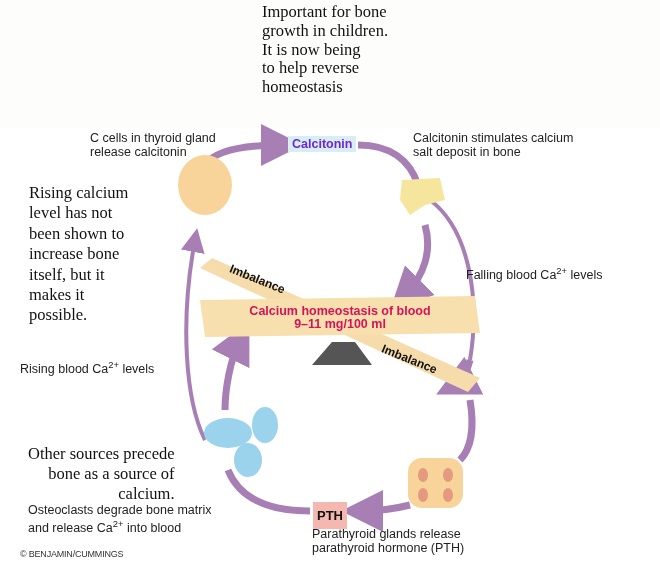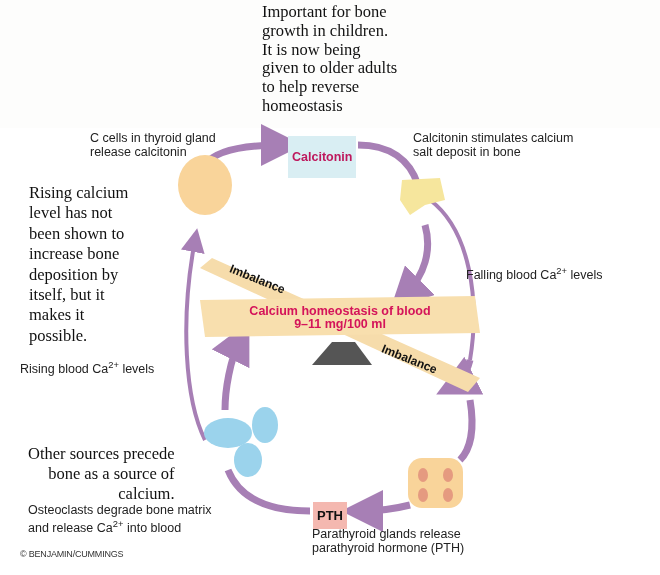--- a/index.html
+++ b/index.html
@@ -11,21 +11,21 @@
   .note-left { left:29px; top:183px; font-size:16.5px; line-height:20.4px; }
   .note-bottom { left:28px; top:444px; font-size:16.5px; line-height:19.8px;text-align:right; }
   .lbl { font-size:12.5px; line-height:14px; }
   .l-ccells { left:90px; top:131px; }
   .l-calstim { left:413px; top:131px; }
   .l-falling { left:466px; top:264px; }
   .l-rising { left:20px; top:358px; }
   .l-osteo { left:28px; top:503px; }
   .l-parathyroid { left:312px; top:527px; }
   .l-copy { left:20px; top:549px; font-size:9px; color:#333; letter-spacing:-0.2px; }
-  .box-calcitonin { left:288px; top:136px; padding:14px 4px; background:#d9eef3; font-weight:bold; font-size:12.5px; color:#be185d; }
+  .box-calcitonin { left:288px; top:136px; padding:1px 4px; background:#d9eef3; font-weight:bold; font-size:12.5px; color:#6d28d9; }
   .box-pth { left:313px; top:502px; padding:6px 4px; background:#f4b8b0; font-weight:bold; font-size:13px; color:#111; }
   .home-title { left:205px; top:305px; width:270px; text-align:center; color:#d4145a; font-weight:bold; font-size:12.5px; line-height:13px; }
   .imb { font-weight:bold; font-size:12px; color:#111; }
   .imb1 { left:228px; top:272px; transform:rotate(22deg); }
   .imb2 { left:380px; top:352px; transform:rotate(22deg); }
   svg.diag { position:absolute; left:0; top:0; }
   sup { font-size:0.75em; }
 </style>
 </head>
 <body>
@@ -73,31 +73,29 @@
   <ellipse cx="423" cy="475" rx="5" ry="7" fill="#e59a80"></ellipse>
   <ellipse cx="448" cy="475" rx="5" ry="7" fill="#e59a80"></ellipse>
   <ellipse cx="423" cy="495" rx="5" ry="7" fill="#e59a80"></ellipse>
   <ellipse cx="448" cy="495" rx="5" ry="7" fill="#e59a80"></ellipse>
 </svg>
 
 <div class="serif note-top">
   <div>Important for bone</div>
   <div>growth in children.</div>
   <div>It is now being</div>
-  <div>given to older adults</div>
   <div>to help reverse</div>
   <div>homeostasis</div>
 </div>
 
 <div class="serif note-left">
   <div>Rising calcium</div>
   <div>level has not</div>
   <div>been shown to</div>
   <div>increase bone</div>
-  <div>deposition by</div>
   <div>itself, but it</div>
   <div>makes it</div>
   <div>possible.</div>
 </div>
 
 <div class="serif note-bottom">
   <div>Other sources precede</div>
   <div>bone as a source of</div>
   <div>calcium.</div>
 </div>

